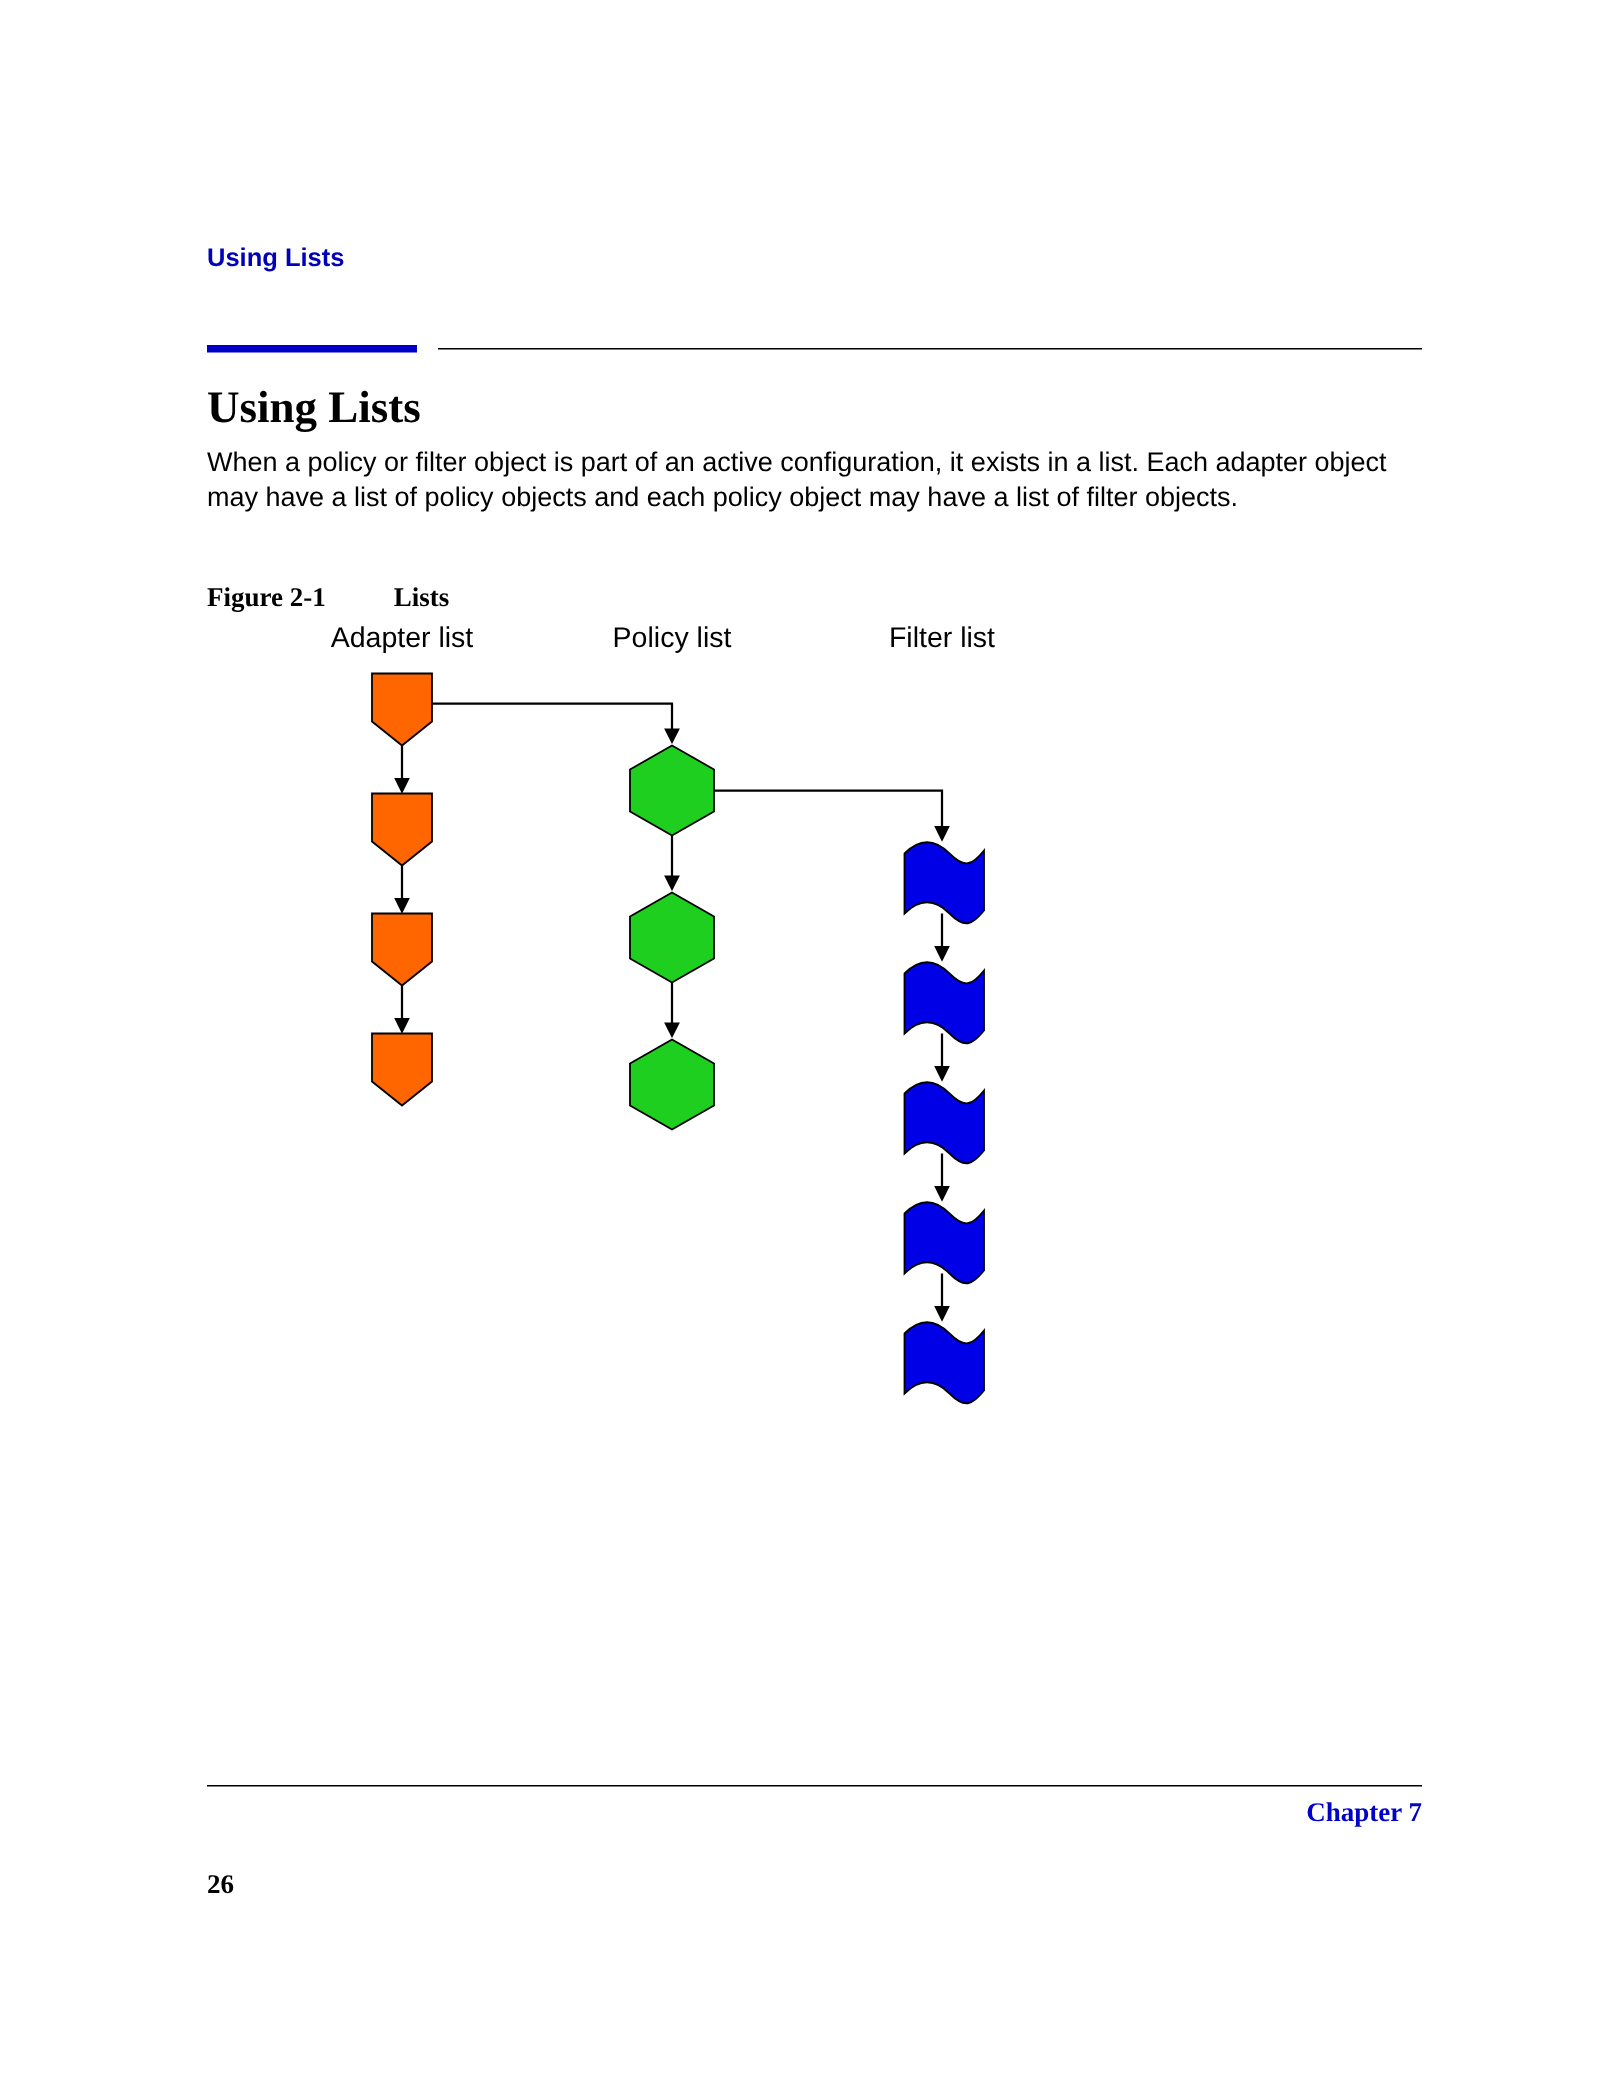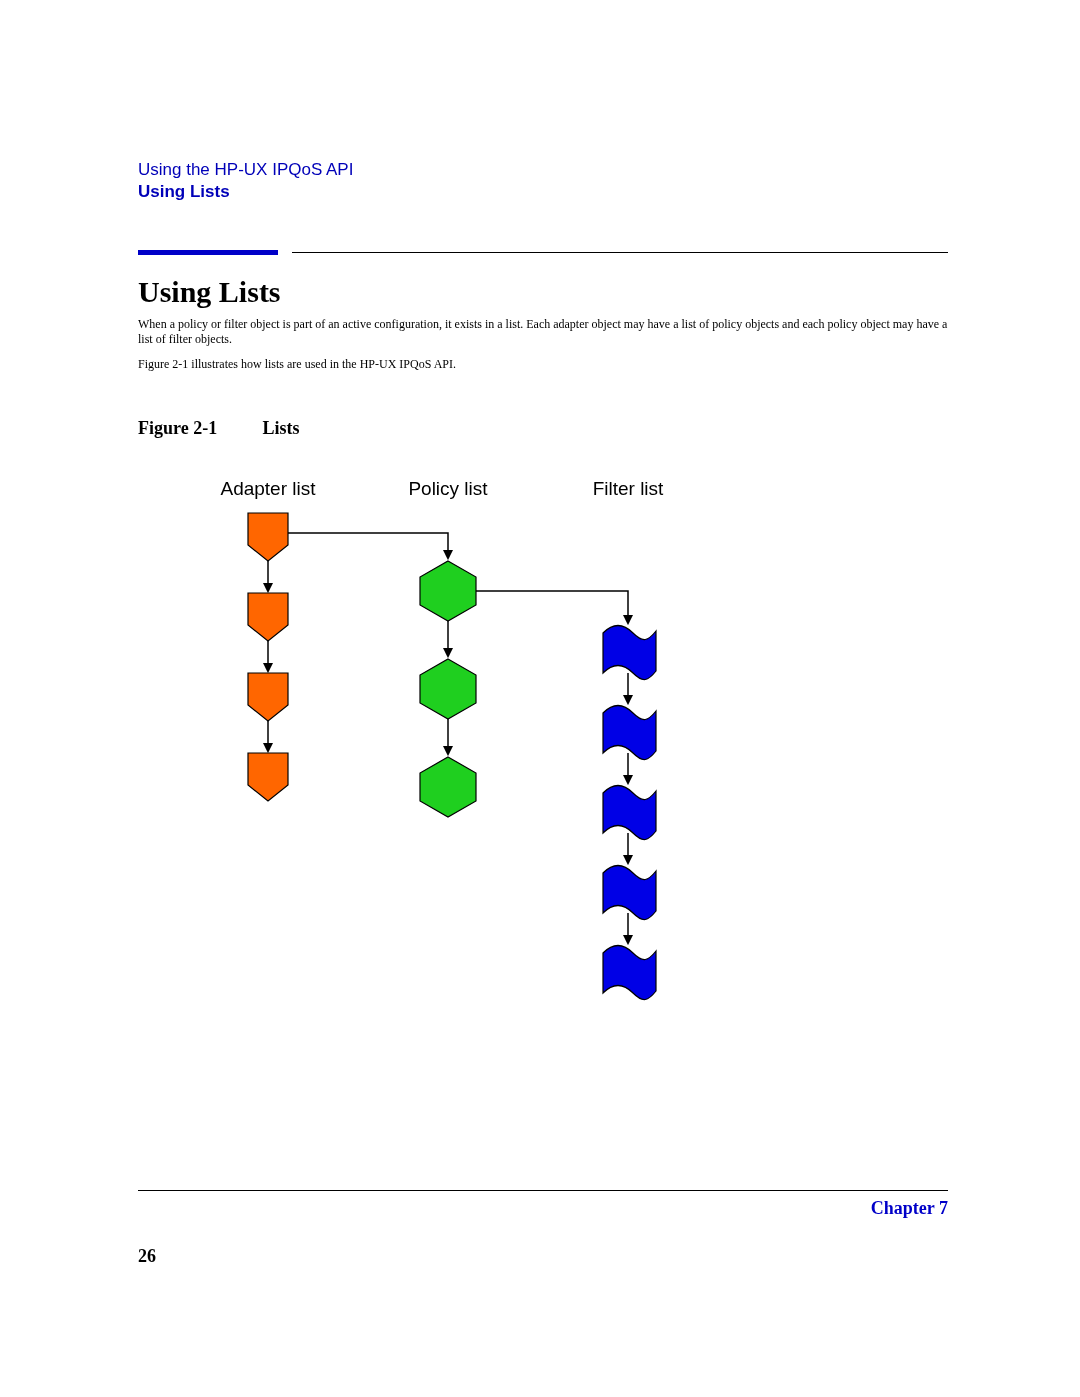--- a/index.html
+++ b/index.html
@@ -49,40 +49,39 @@
     background: #000;
     flex: 1;
   }
   h1.section-title {
     font-family: "Times New Roman", Times, serif;
     font-weight: bold;
     font-size: 30px;
     margin: 20px 0 8px 0;
   }
   p.body {
-    font-family: Liberation Serif, serif;
-    font-size: 12px;
+    font-family: Liberation Sans, sans-serif;
+    font-size: 18px;
     line-height: 1.25;
     margin: 6px 0 10px 0;
   }
   .fig-caption {
     margin-top: 46px;
     font-family: "Times New Roman", Times, serif;
     font-size: 18px;
   }
   .fig-caption .lbl {
     font-weight: bold;
     display: inline-block;
     width: 120px;
   }
   .fig-caption .ttl {
     font-weight: bold;
   }
   .diagram-wrap {
-    margin-top: 34px;
     margin-left: 60px;
   }
   .footer-rule {
     position: absolute;
     left: 138px;
     top: 1190px;
     width: 810px;
     height: 1px;
     background: #000;
   }
@@ -105,33 +104,31 @@
     color: #0000c8;
   }
   svg text {
     font-family: Arial, Helvetica, sans-serif;
   }
 </style>
 </head>
 <body>
 
 <div class="page">
-  <div class="hdr-line1">Using the HP-UX IPQoS API</div>
   <div class="hdr-line2">Using Lists</div>
 
   <div class="rule-row">
     <div class="rule-thick"></div>
     <div class="rule-gap"></div>
     <div class="rule-thin"></div>
   </div>
 
   <h1 class="section-title">Using Lists</h1>
 
   <p class="body">When a policy or filter object is part of an active configuration, it exists in a list. Each adapter object may have a list of policy objects and each policy object may have a list of filter objects.</p>
-  <p class="body">Figure 2-1 illustrates how lists are used in the HP-UX IPQoS API.</p>
 
   <div class="fig-caption">
     <span class="lbl">Figure 2-1</span>
     <span class="ttl">Lists</span>
   </div>
 
   <div class="diagram-wrap">
     <svg width="560" height="560" viewBox="0 0 560 560">
       <defs>
         <marker id="arrow" viewBox="0 0 10 10" refX="8" refY="5" markerWidth="7" markerHeight="7" orient="auto-start-reverse">

